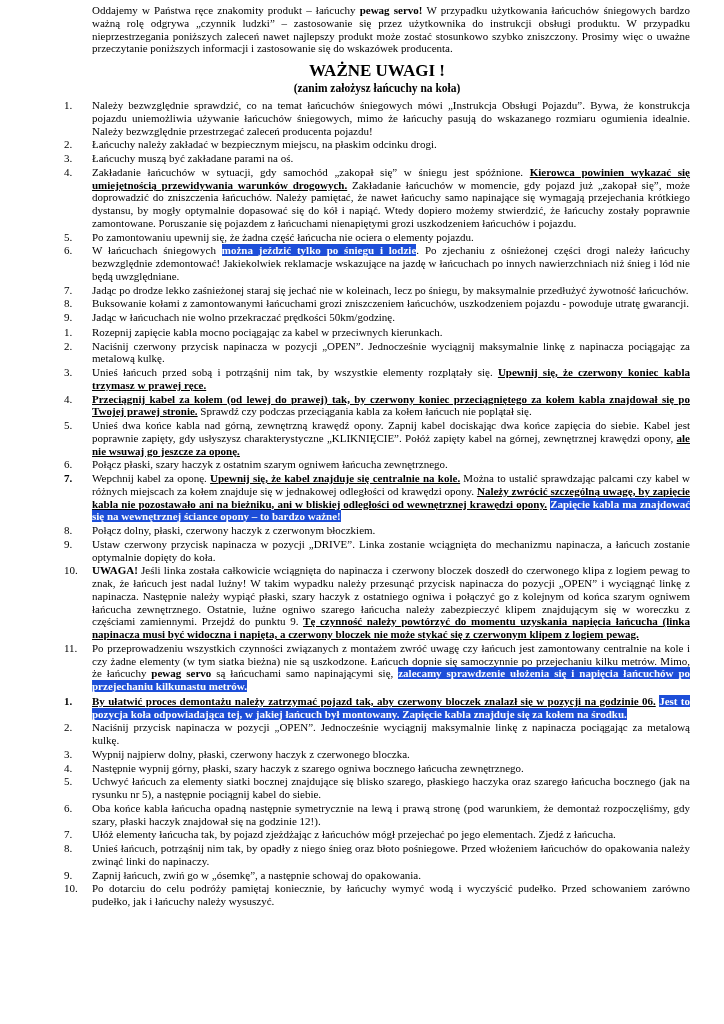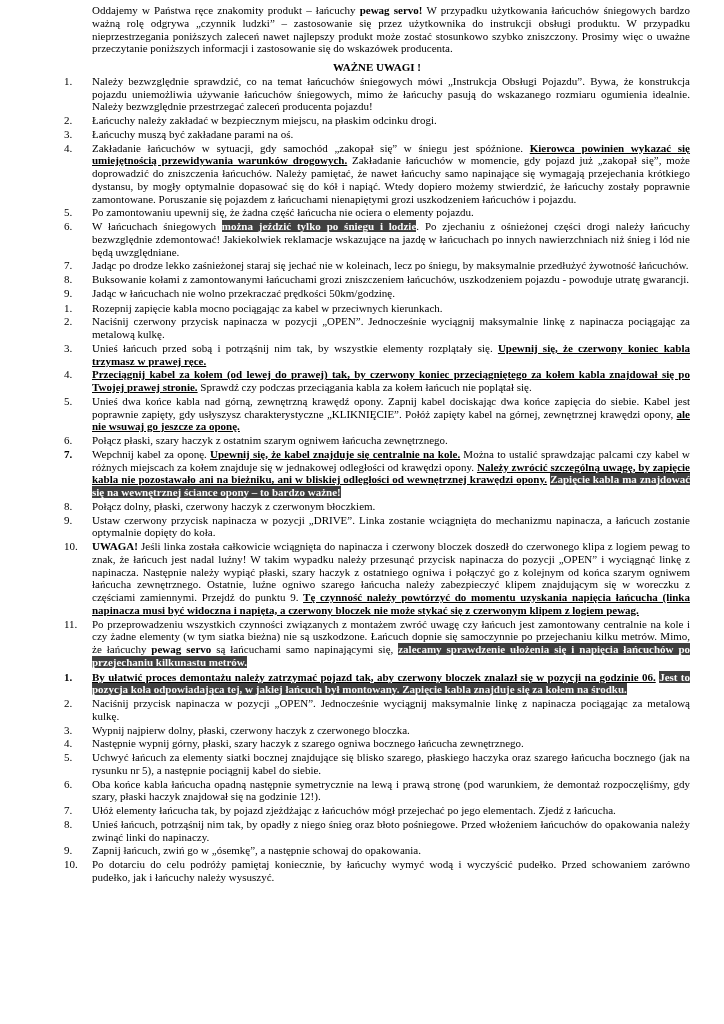--- a/index.html
+++ b/index.html
@@ -15,46 +15,47 @@
     line-height: 1.16;
     padding: 4px 34px 10px 64px;
   }
   .para {
     margin: 0 0 2px 28px;
     text-align: justify;
   }
   .sec-title {
     text-align: center;
     font-weight: 700;
-    font-size: 11px;
+    font-size: 17px;
     margin: 6px 0 1px 0;
   }
   .sec-subtitle {
     text-align: center;
     font-weight: 700;
     font-size: 11.5px;
     margin: 0 0 4px 0;
   }
   section { display: block; margin: 0 0 2px 0; }
   .item { display: flex; margin: 0 0 1px 0; }
   .num { flex: 0 0 28px; }
   .body { flex: 1 1 auto; text-align: justify; }
   .seg {}
   .seg-b  { font-weight: 700; }
   .seg-bu { font-weight: 700; text-decoration: underline; }
-  .seg-hl { font-weight: 700; background: #404040; color: #ffffff; }
+  .seg-hl { font-weight: 700; background: #1d4ed8; color: #ffffff; }
 </style>
 </head>
 <body>
 
 <div class="page">
   <div>
       <p class="para"><span class="seg">Oddajemy w Państwa ręce znakomity produkt – łańcuchy </span><span class="seg seg-b">pewag servo!</span><span class="seg"> W przypadku użytkowania łańcuchów śniegowych bardzo ważną rolę odgrywa „czynnik ludzki” – zastosowanie się przez użytkownika do instrukcji obsługi produktu. W przypadku nieprzestrzegania poniższych zaleceń nawet najlepszy produkt może zostać stosunkowo szybko zniszczony. Prosimy więc o uważne przeczytanie poniższych informacji i zastosowanie się do wskazówek producenta.</span></p>
       <section>
         <div class="sec-title">WAŻNE UWAGI !</div>
+        <div class="sec-subtitle">(zanim założysz łańcuchy na koła)</div>
         <div class="item">
           <span class="num">1.</span>
           <span class="body"><span class="seg">Należy bezwzględnie sprawdzić, co na temat łańcuchów śniegowych mówi „Instrukcja Obsługi Pojazdu”. Bywa, że konstrukcja pojazdu uniemożliwia używanie łańcuchów śniegowych, mimo że łańcuchy pasują do wskazanego rozmiaru ogumienia idealnie. Należy bezwzględnie przestrzegać zaleceń producenta pojazdu!</span></span>
         </div>
         <div class="item">
           <span class="num">2.</span>
           <span class="body"><span class="seg">Łańcuchy należy zakładać w bezpiecznym miejscu, na płaskim odcinku drogi.</span></span>
         </div>
         <div class="item">
           <span class="num">3.</span>

